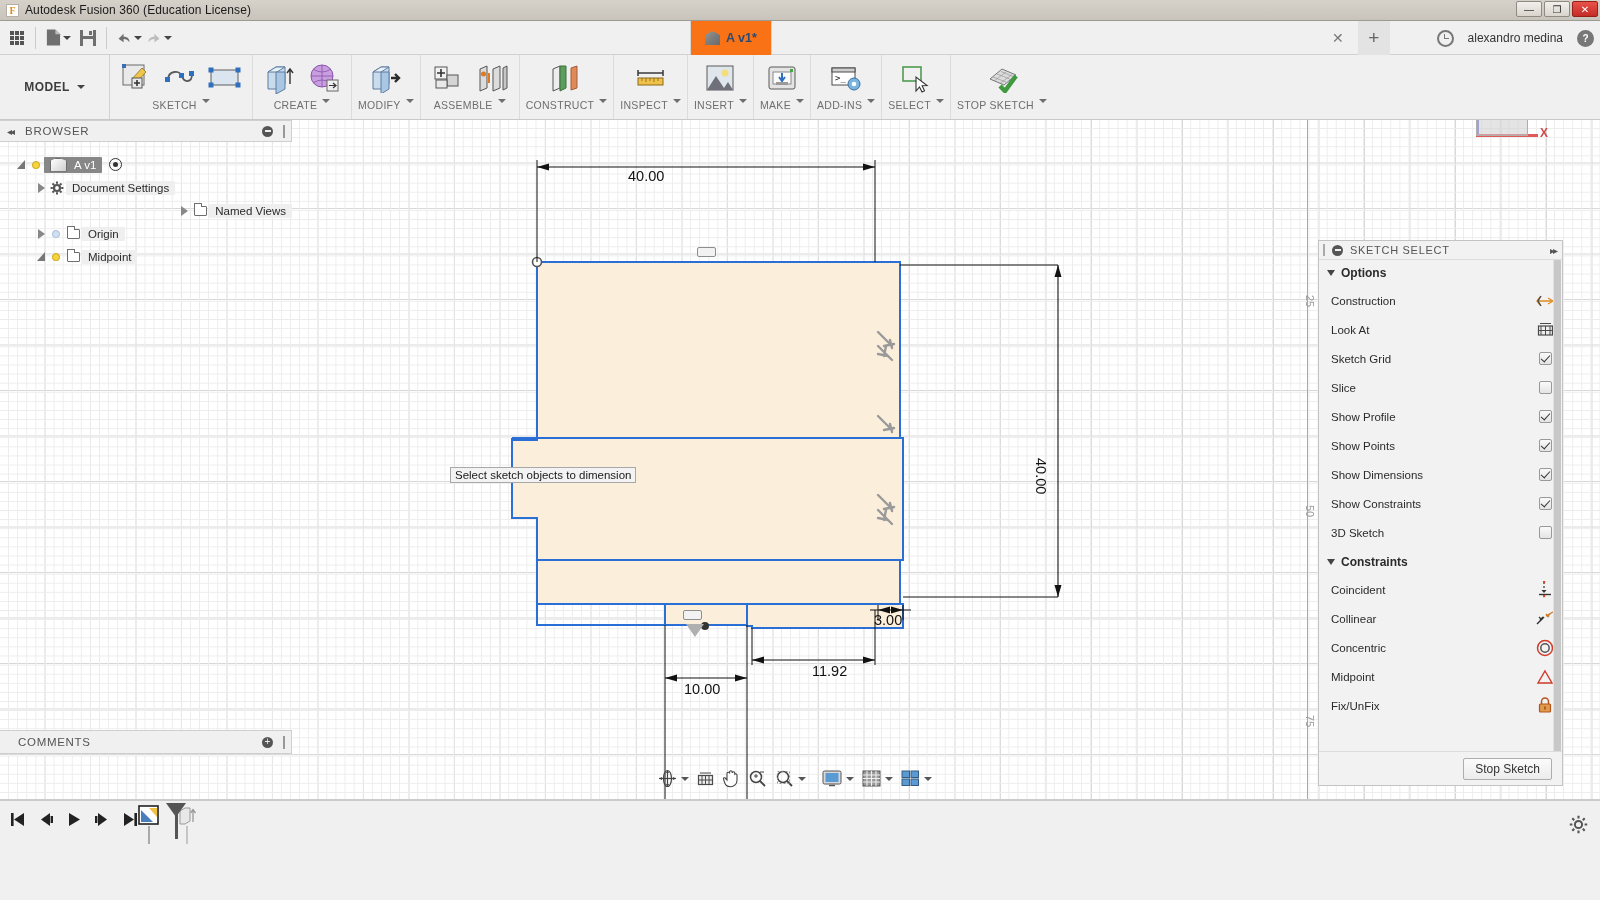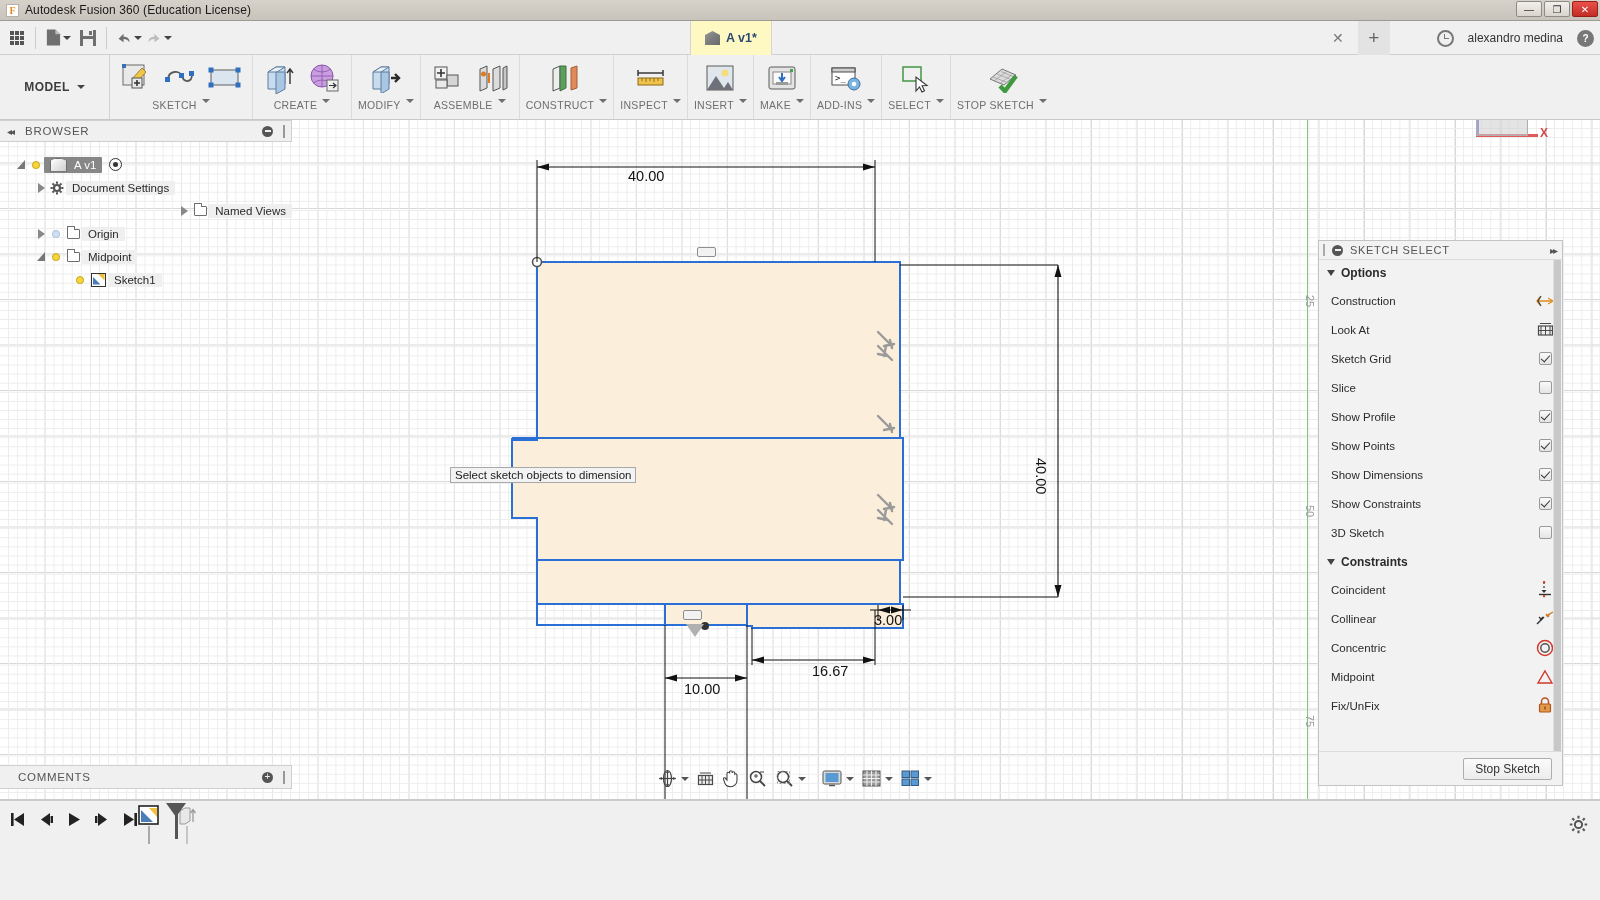--- a/index.html
+++ b/index.html
@@ -46,21 +46,21 @@
     display:flex; align-items:center; justify-content:center;
     cursor:pointer; position:relative;
   }
   .grid9 { display:grid; grid-template-columns:repeat(3,4px); grid-template-rows:repeat(3,4px); gap:1px; }
   .grid9 i { background:#555; display:block; width:4px; height:4px; }
   .caretdn { width:0;height:0;border-left:4px solid transparent;border-right:4px solid transparent;border-top:4px solid #444; margin-left:2px;}
   .ab-sep { width:1px; height:22px; background:#ccc; margin:0 5px; }
   .doctab-area { position:absolute; left:690px; top:0; height:34px; display:flex; align-items:center; }
   .doctab {
     height:34px; display:flex; align-items:center; gap:6px;
-    padding:0 14px; background:#fef9c3; border-left:1px solid #d4d4d4; border-right:1px solid #d4d4d4;
+    padding:0 14px; background:#f97316; border-left:1px solid #d4d4d4; border-right:1px solid #d4d4d4;
     font-size:12.5px; color:#2b4a73; font-weight:bold;
   }
   .cube-ico { width:15px; height:14px; position:relative; }
   .cube-ico::before{content:"";position:absolute;inset:0;background:
      linear-gradient(135deg,#9a9a9a 0%,#7d7d7d 50%,#6a6a6a 100%);
      clip-path:polygon(0% 28%,50% 0%,100% 28%,100% 100%,50% 100%,0% 100%);}
   .tabclose { margin-left:2px; font-size:14px; color:#777; cursor:pointer; }
   .tabplus {
     width:32px;height:34px;background:#e3e3e3;display:flex;align-items:center;justify-content:center;
     font-size:19px;color:#666;cursor:pointer;
@@ -165,21 +165,21 @@
            display:flex;align-items:center;justify-content:center;}
   .radio::after{content:"";width:5px;height:5px;border-radius:50%;background:#333;}
   .skico { width:15px;height:14px;border:1.3px solid #333;background:#fff;position:relative;}
   .skico::before{content:"";position:absolute;left:1px;bottom:1px;width:8px;height:8px;background:#4a7ebb;
      clip-path:polygon(0% 100%,0% 0%,100% 100%);}
   .skico::after{content:"";position:absolute;right:0px;top:0px;width:7px;height:7px;background:#f0c040;
      clip-path:polygon(100% 0%,100% 100%,0% 0%);}
 
   
   .comments {
-    position:absolute; left:0; top:765px; width:292px; height:24px;
+    position:absolute; left:0; top:730px; width:292px; height:24px;
     background:#f0f0f0; border:1px solid #cfcfcf; border-left:none;
     display:flex; align-items:center; z-index:5;
   }
   .cm-title{ margin-left:18px; font-size:11.5px; color:#555; letter-spacing:0.7px;}
   .cm-plus{position:absolute;right:18px;width:11px;height:11px;border-radius:50%;background:#555;
            display:flex;align-items:center;justify-content:center;cursor:pointer;}
   .cm-plus::after{content:"+";color:#f0f0f0;font-size:10px;line-height:1;margin-top:-1px;}
 
   
   .palette {
@@ -606,21 +606,21 @@
         <path d="M892,240 l-14,-14 M886,226 l-2,10 M878,234 l10,2"></path>
         <path d="M878,296 l14,14 M884,310 l10,-2 M890,304 l2,8"></path>
         <path d="M878,375 l14,14 M884,389 l10,-2 M890,383 l2,8"></path>
         <path d="M892,404 l-14,-14 M886,390 l-2,10 M878,398 l10,2"></path>
       </g>
     </svg>
 
     <div style="position:absolute;left:628px;top:48px;font-size:14.5px;color:#111;">40.00</div>
     <div style="position:absolute;left:1033px;top:338px;font-size:14.5px;color:#111;writing-mode:vertical-rl;">40.00</div>
     <div style="position:absolute;left:874px;top:492px;font-size:14.5px;color:#111;">3.00</div>
-    <div style="position:absolute;left:812px;top:543px;font-size:14.5px;color:#111;">16.67</div>
+    <div style="position:absolute;left:812px;top:543px;font-size:14.5px;color:#111;">11.92</div>
     <div style="position:absolute;left:684px;top:561px;font-size:14.5px;color:#111;">10.00</div>
 
     <div style="position:absolute;left:697px;top:127px;width:19px;height:10px;border:1.4px solid #8e8e8e;border-radius:2px;background:#f2f2f2;"></div>
     <div style="position:absolute;left:683px;top:490px;width:19px;height:10px;border:1.4px solid #8e8e8e;border-radius:2px;background:#f2f2f2;"></div>
     <div style="position:absolute;left:686px;top:504px;width:0;height:0;border-left:9px solid transparent;border-right:9px solid transparent;border-top:13px solid #b0b0b0;"></div>
 
     <div class="sk-tooltip">Select sketch objects to dimension</div>
 
     <div class="viewcube">
       <div class="vc-zaxis"></div>
@@ -698,29 +698,20 @@
         </span>
       <span class="bulb">
           <i></i>
         </span>
       <span class="fold">
           <span class="f"></span>
         </span>
       <span class="lbl">Midpoint</span>
     </div>
 
-    <div class="tnode" style="padding-left:72px;">
-      <span class="bulb">
-          <i></i>
-        </span>
-      <span style="width:20px;display:flex;align-items:center;justify-content:center;">
-        <span class="skico"></span>
-      </span>
-      <span class="lbl">Sketch1</span>
-    </div>
   </div>
 
   <div class="comments">
     <span class="cm-title">COMMENTS</span>
     <span class="cm-plus"></span>
     <span class="br-grip"></span>
   </div>
 
   <div class="palette">
     <div class="pal-head">

